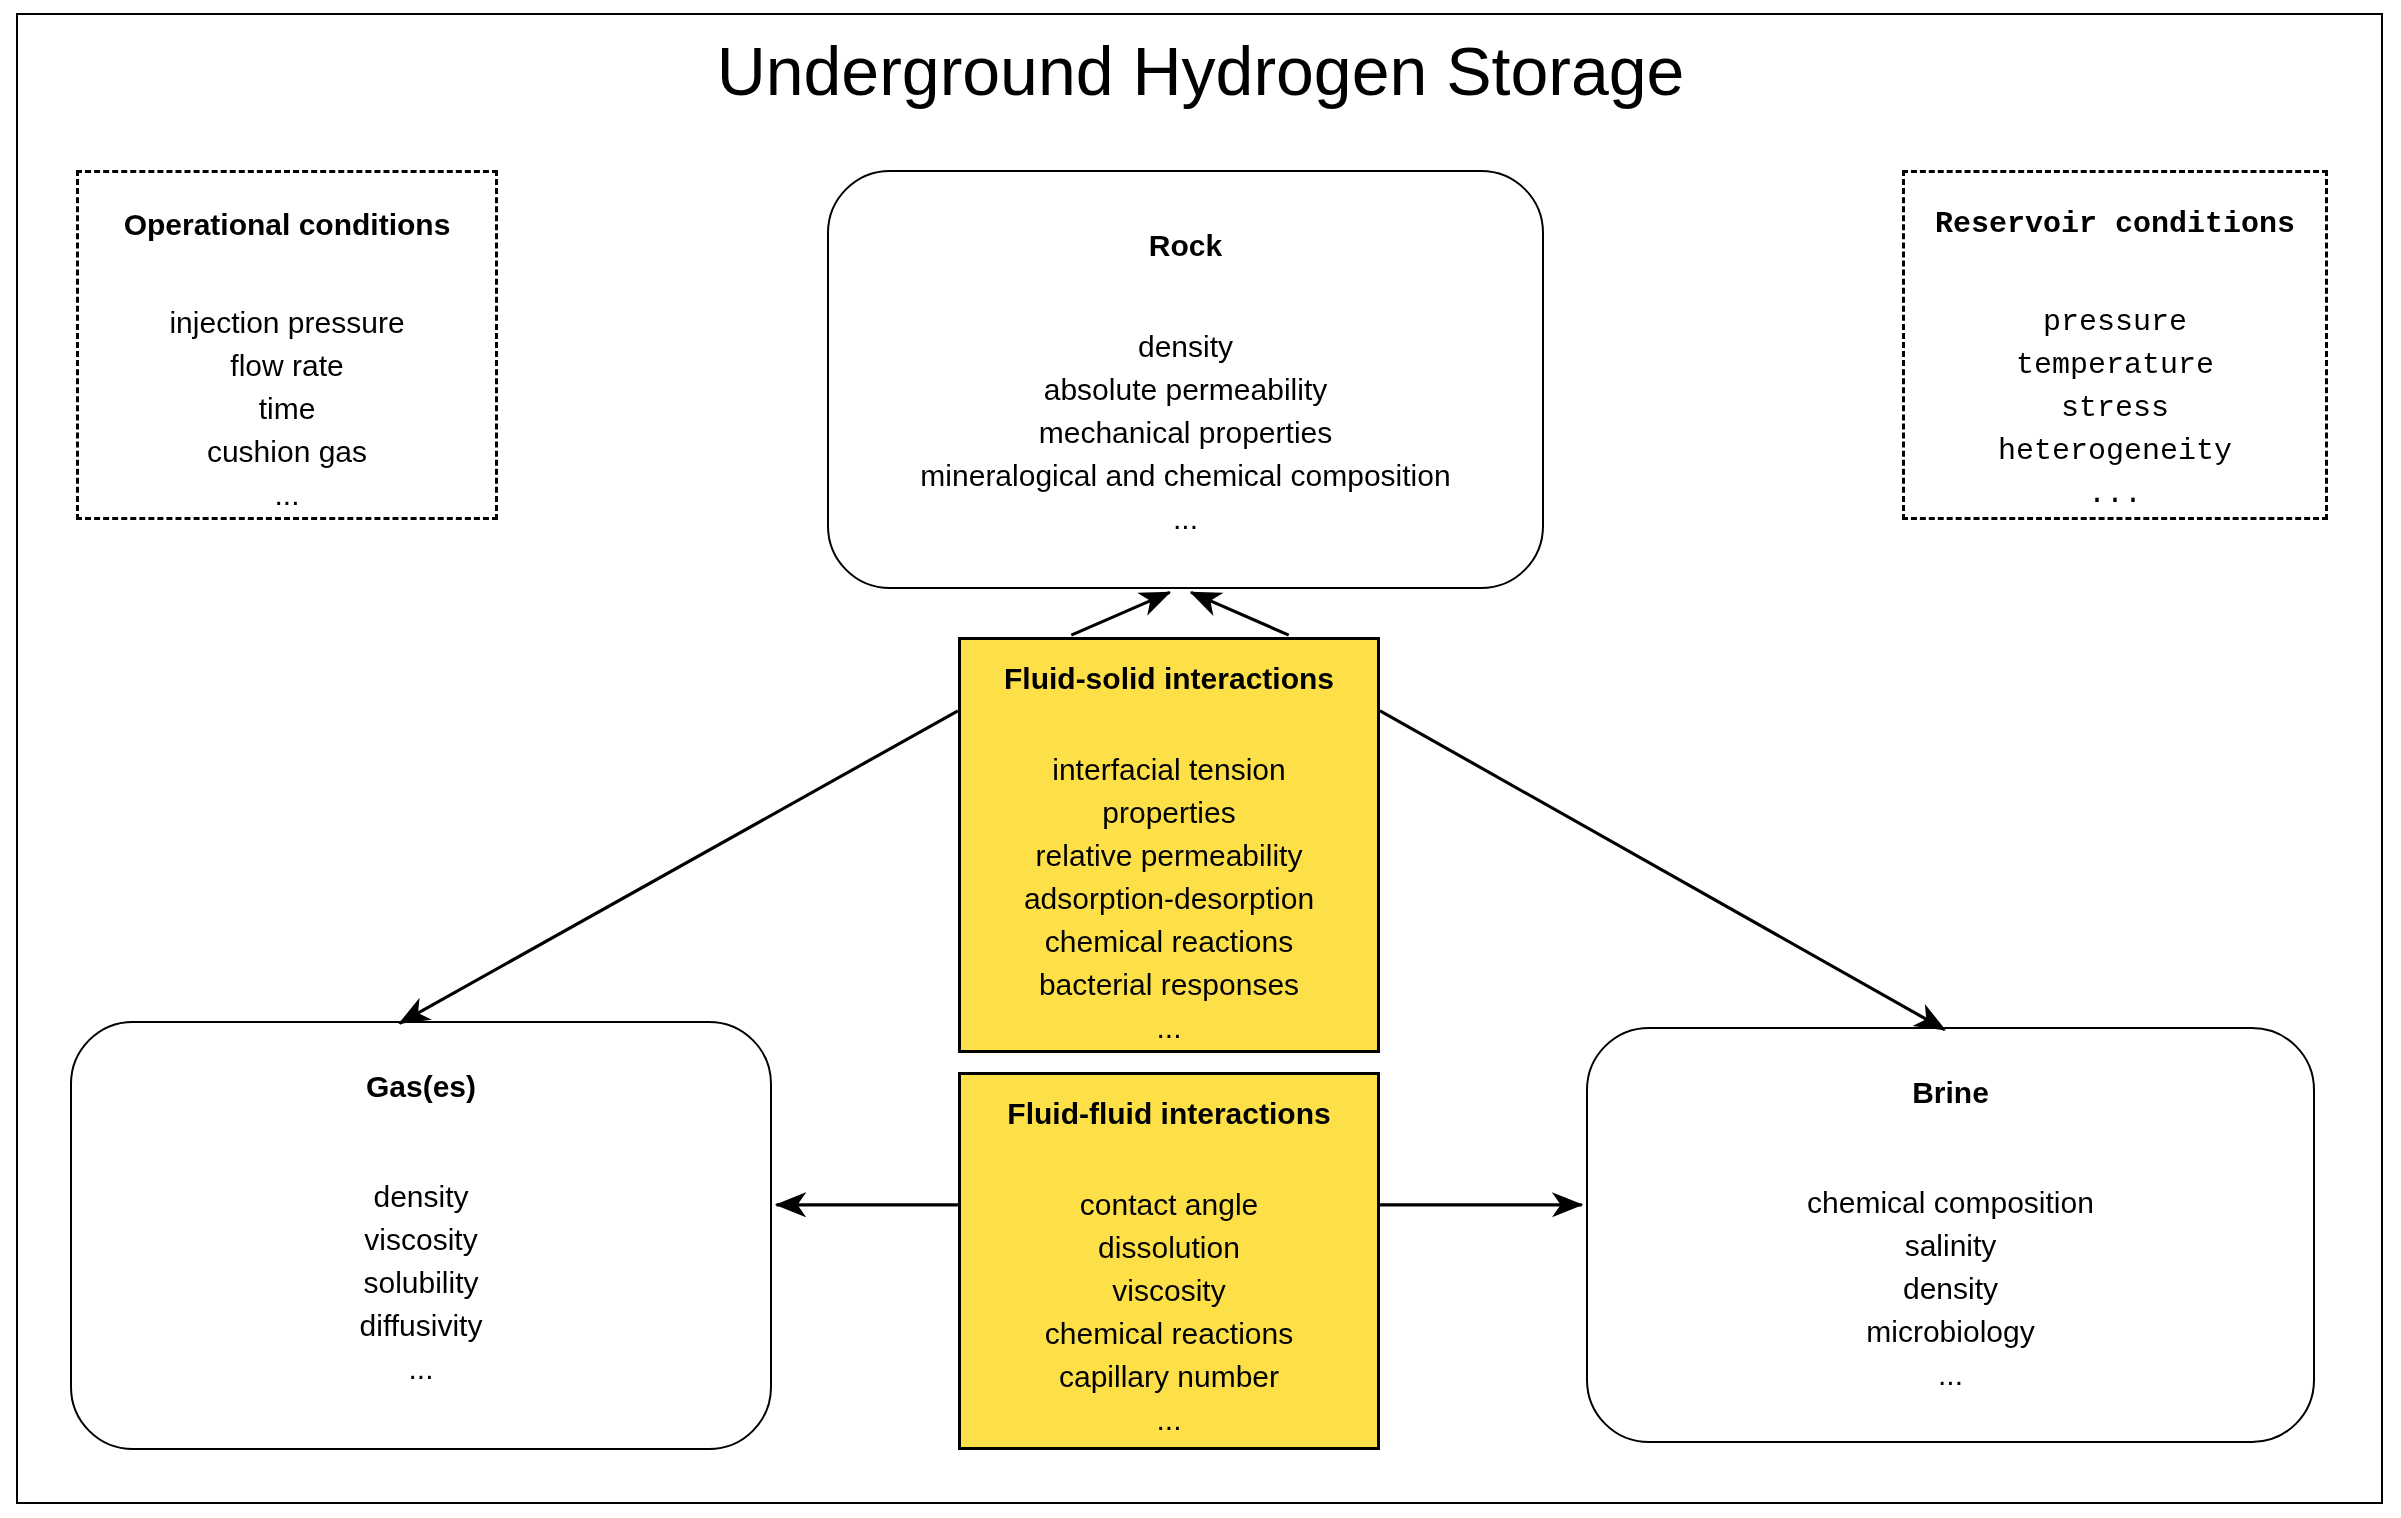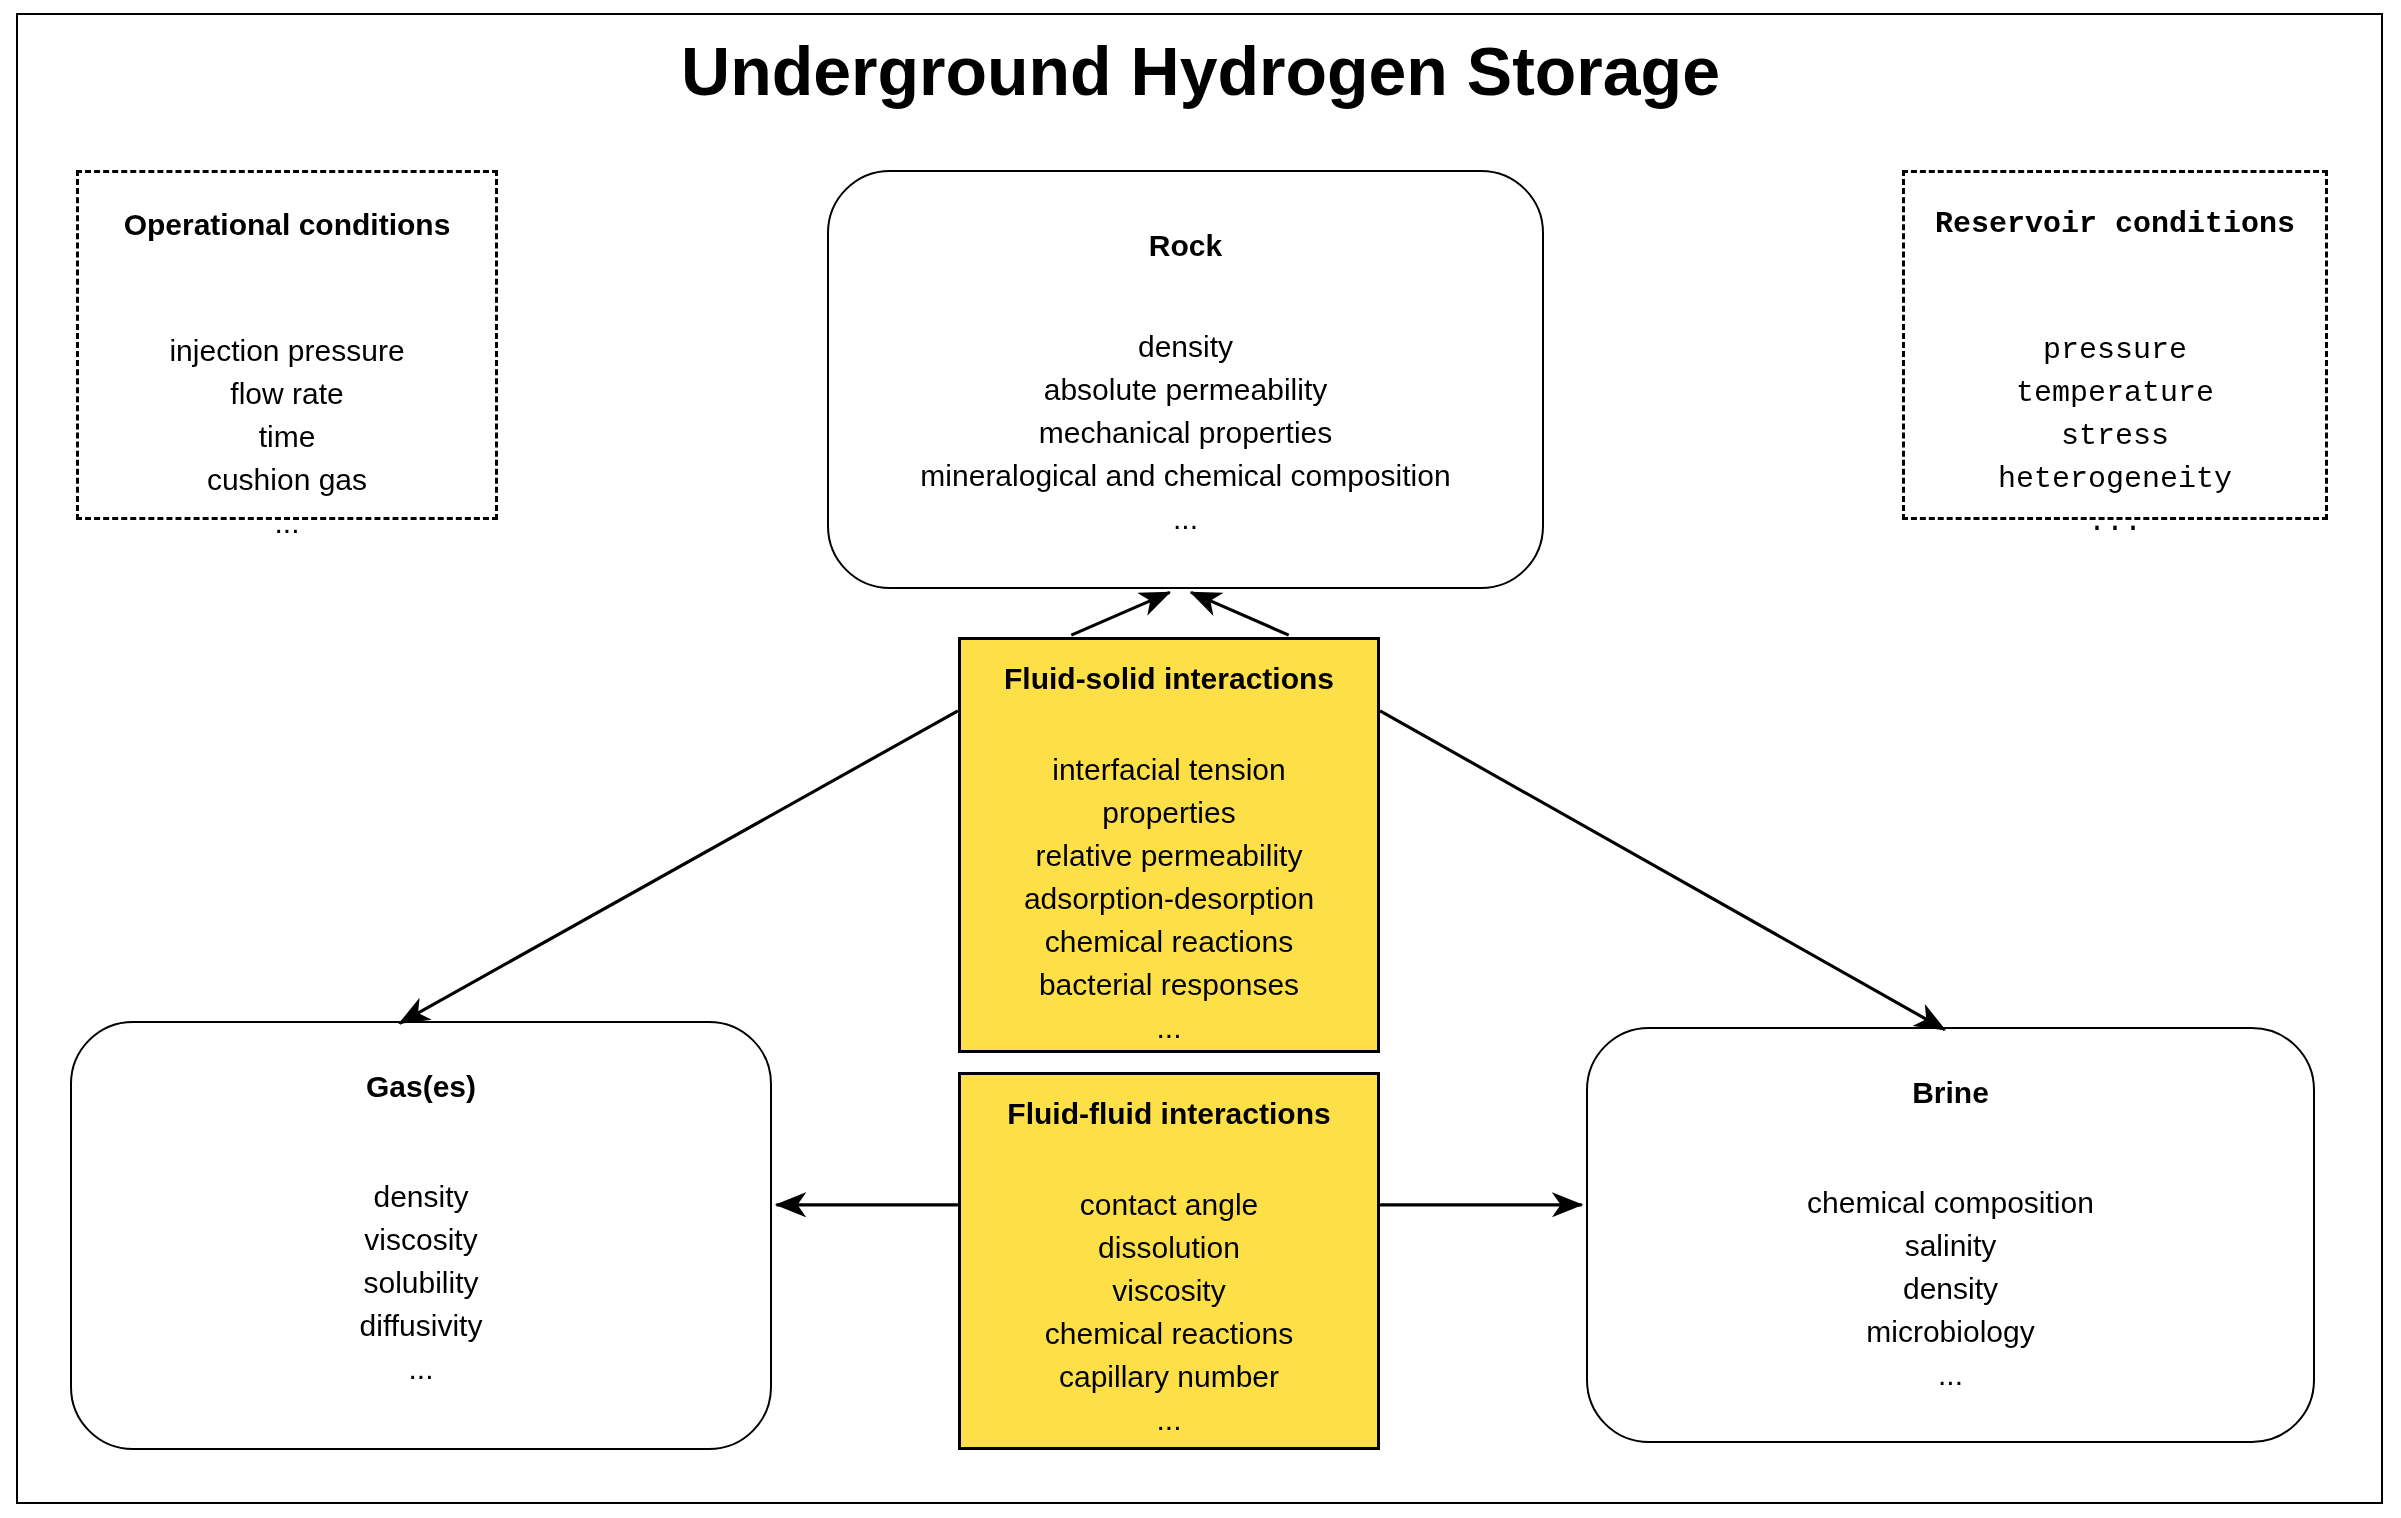--- a/index.html
+++ b/index.html
@@ -6,32 +6,32 @@
   .canvas{
     position:relative;width:2401px;height:1518px;background:#ffffff;
     font-family:"Liberation Sans",sans-serif;color:#000;overflow:hidden;
   }
   .frame{
     position:absolute;left:15.8px;top:12.6px;width:2367px;height:1491px;
     border:2.5px solid #000;box-sizing:border-box;
   }
   .page-title{
     position:absolute;left:0;top:30px;width:100%;text-align:center;
-    font-size:68px;font-weight:700;line-height:82px;white-space:nowrap;
+    font-size:68px;font-weight:400;line-height:82px;white-space:nowrap;
   }
   .box{
     position:absolute;display:flex;flex-direction:column;align-items:center;
     text-align:center;background:#ffffff;box-sizing:border-box;
   }
   .box .box-title{
     font-size:30px;font-weight:700;line-height:39px;white-space:nowrap;
   }
   .box .box-items{display:flex;flex-direction:column;align-items:center;}
   .box .box-items div{font-size:30px;font-weight:400;line-height:43px;white-space:nowrap;}
-  .b-dashed{border:3.2px dashed #000;gap:28px;}
+  .b-dashed{border:3.2px dashed #000;}
   .b-solid{border:3.2px solid #000;background:#fde047;}
   .b-rounded{border:2.5px solid #000;border-radius:63px;}
   .arrow-layer{
     position:absolute;left:0;top:0;width:2401px;height:1518px;
     pointer-events:none;
   }
   .arrow-layer line{stroke:#000;stroke-width:5;}
 </style>
 </head>
 <body>

